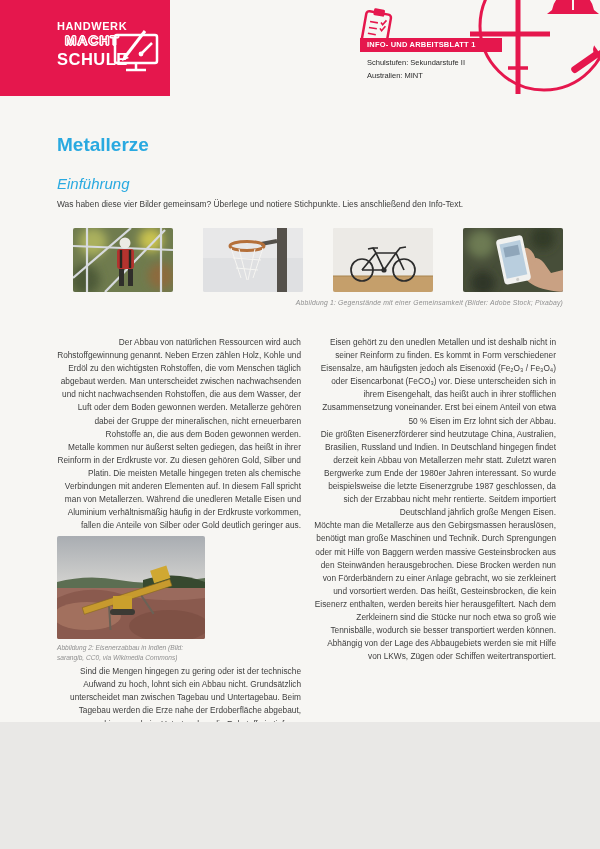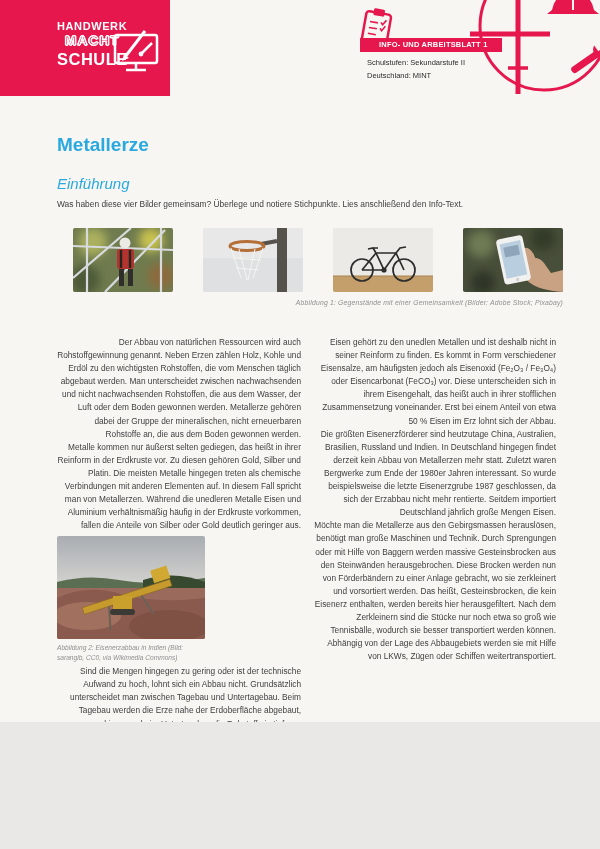--- a/index.html
+++ b/index.html
@@ -17,21 +17,21 @@
              color:#e5174d; -webkit-text-stroke:1px #ffffff;
              text-shadow:-1px 0 #fff,1px 0 #fff,0 -1px #fff,0 1px #fff;text-align:center; }
   .logo-l3 { font-size:16.5px; font-weight:bold; letter-spacing:0.5px; margin-top:3px; }
   .logo-icon { position:absolute; left:112px; top:24px; }
 
   .emblem { position:absolute; left:452px; top:-30px; width:175px; height:130px; }
   .clipboard { position:absolute; left:358px; top:6px; width:40px; height:44px;
                transform:rotate(10deg); }
   .banner { position:absolute; left:360px; top:38px; width:142px; height:14px;
             background:#e5174d; color:#fff; font-size:7.5px; font-weight:bold;
-            line-height:14px; padding-left:19px; letter-spacing:0.2px; }
+            line-height:14px; padding-left:7px; letter-spacing:0.2px; }
   .meta { position:absolute; left:367px; top:56px; font-size:7.5px; color:#2c2c2c;
           line-height:1.75; }
   .meta b { font-weight:normal; }
 
   
   .kicker { position:absolute; left:57px; top:118px; font-size:12px; font-weight:bold;
             color:#1d1d1b; }
   .heading { position:absolute; left:57px; top:134px; font-size:19px; font-weight:bold;
              color:#29a9e0; }
 
@@ -116,21 +116,21 @@
     <rect x="13" y="3" width="11" height="7" rx="1.5" fill="#e5174d"></rect>
     <line x1="11" y1="17" x2="19" y2="17" stroke="#e5174d" stroke-width="1.6"></line>
     <line x1="11" y1="23" x2="19" y2="23" stroke="#e5174d" stroke-width="1.6"></line>
     <line x1="11" y1="29" x2="19" y2="29" stroke="#e5174d" stroke-width="1.6"></line>
     <polyline points="22,16 24,18 27,13" fill="none" stroke="#e5174d" stroke-width="1.6"></polyline>
     <polyline points="22,22 24,24 27,19" fill="none" stroke="#e5174d" stroke-width="1.6"></polyline>
   </svg>
   <div class="banner">INFO- UND ARBEITSBLATT 1</div>
   <div class="meta">
     <div><b>Schulstufen:</b><span> Sekundarstufe II</span></div>
-    <div><b>Deutschland:</b><span> MINT</span></div>
+    <div><b>Australien:</b><span> MINT</span></div>
   </div>
 
   <div class="heading">Metallerze</div>
 
   <div class="intro-h">Einführung</div>
   <div class="intro-t">Was haben diese vier Bilder gemeinsam? Überlege und notiere Stichpunkte. Lies anschließend den Info-Text.</div>
 
   <div class="figrow">
     <div class="photo">
       <svg width="100" height="64" viewBox="0 0 100 64">

